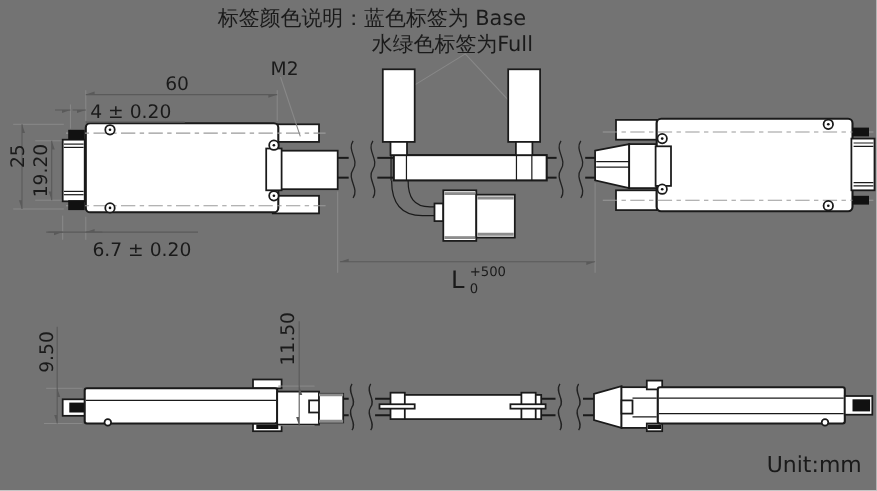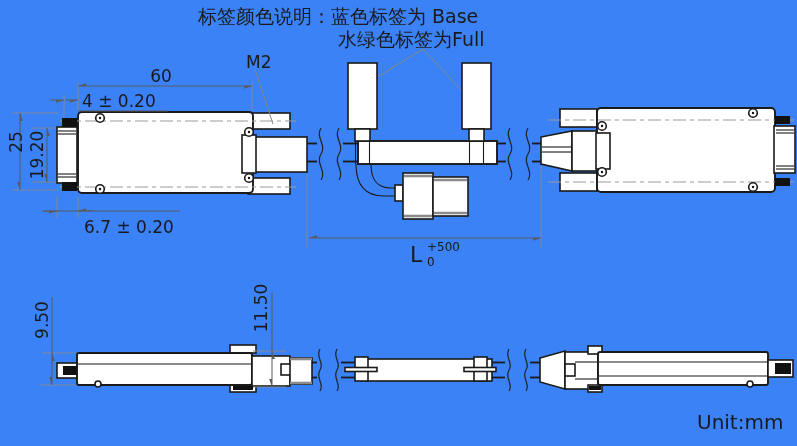--- a/index.html
+++ b/index.html
@@ -1,16 +1,16 @@
 <!DOCTYPE html>
 <html><head>
 <meta charset="utf-8">
 <style>
   html,body{margin:0;padding:0;background:#fff;}
-  .stage{position:relative;width:797px;height:446px;background:#3b82f6;overflow:hidden;
+  .stage{position:relative;width:797px;height:446px;background:#737373;overflow:hidden;
          font-family:"DejaVu Sans","Liberation Sans",sans-serif;}
   svg{position:absolute;left:0;top:0;}
   
   .ln  {stroke:#1a1a1a;stroke-width:1.9;fill:#fff;}
   .lnf {stroke:#1a1a1a;stroke-width:1.6;fill:#fff;}
   .thin{stroke:#1a1a1a;stroke-width:1.1;fill:none;}
   .blk {fill:#111;stroke:none;}
   .cab {stroke:#1a1a1a;stroke-width:1.8;fill:none;}
   .brk {stroke:#222;stroke-width:1.2;fill:none;}
   .dim {stroke:#5a5a5a;stroke-width:1;fill:none;}

